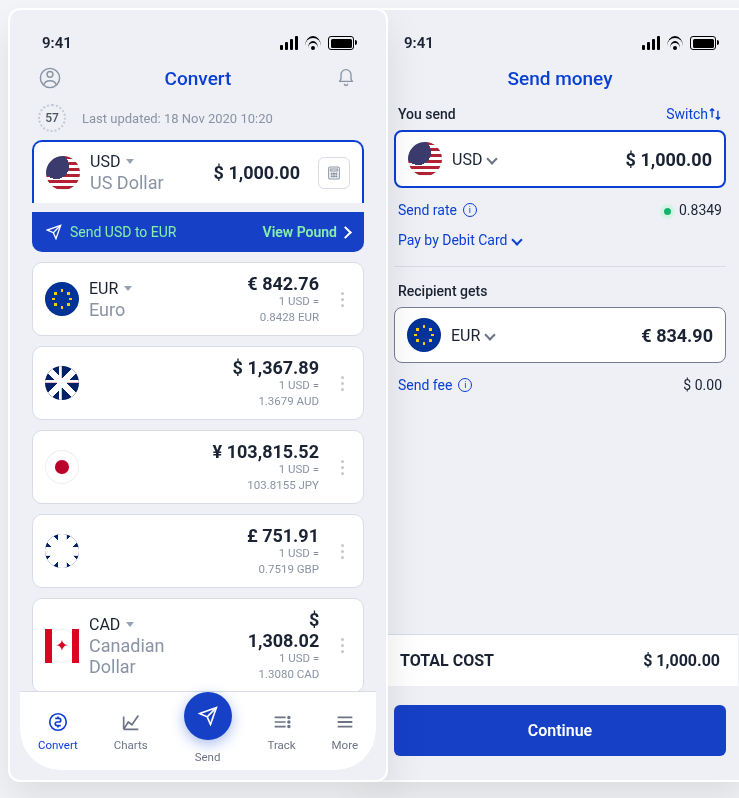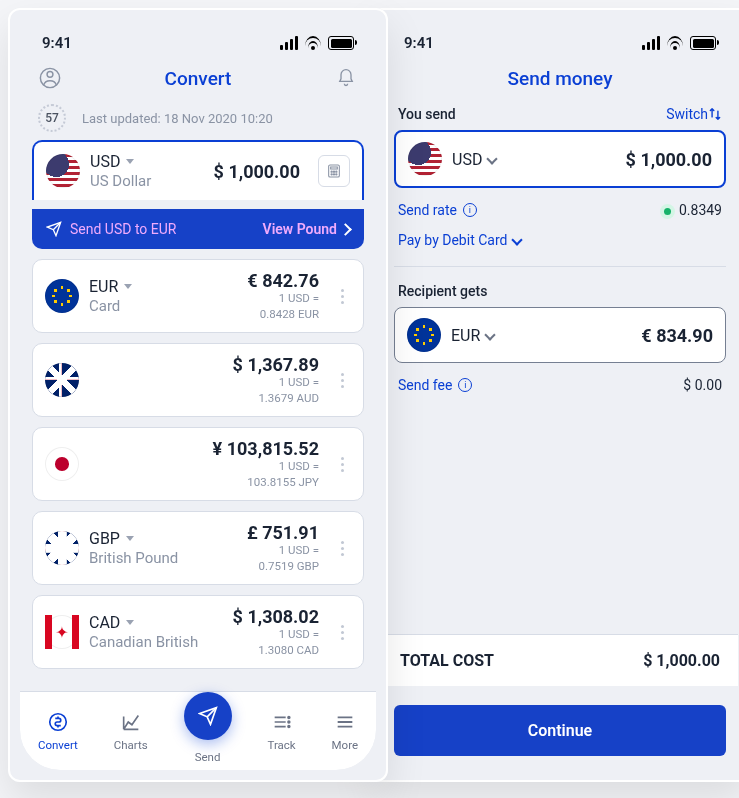--- a/index.html
+++ b/index.html
@@ -41,29 +41,29 @@
   .spin{width:28px;height:28px;border-radius:50%;display:flex;align-items:center;justify-content:center;position:relative}
   .spin:before{content:"";position:absolute;inset:0;border:2px dotted #c5cad6;border-radius:50%}
   .spin b{font-weight:500;color:#4a5260;font-size:12px}
 
   .card{background:var(--card);border-radius:10px;border:1px solid var(--line);margin-bottom:10px}
   .main-card{border:2px solid var(--blue);border-radius:10px 10px 0 0;border-bottom:none}
   .row{display:flex;align-items:center;padding:10px 12px;gap:10px}
   .flag{width:34px;height:34px;border-radius:50%;flex:0 0 34px;box-shadow:inset 0 0 0 1px #0001}
   .ccy{display:flex;flex-direction:column}
   .ccy .code{font-weight:400;font-size:16px;display:inline-flex;align-items:center;gap:6px}
-  .ccy .name{color:var(--sub);font-size:15px;margin-top:1px}
+  .ccy .name{color:var(--sub);font-size:18px;margin-top:1px}
   .spacer{flex:1}
   .amount{font-weight:700;font-size:18px;text-align:right}
   .rate{color:var(--sub);font-size:11.5px;text-align:right;line-height:1.35}
   .dots{width:18px;display:flex;flex-direction:column;align-items:center;gap:3px;color:#c2c8d4;margin-left:4px}
   .dots i{width:3px;height:3px;border-radius:50%;background:currentColor}
   .calc{width:30px;height:30px;border:1px solid var(--line);border-radius:6px;display:flex;align-items:center;justify-content:center;color:var(--sub);margin-left:8px}
 
-  .quote-bar{background:var(--blue-deep);color:#f0abfc;display:flex;align-items:center;justify-content:space-between;padding:12px 14px;border-radius:0 0 10px 10px;margin:-1px 0 10px}
+  .quote-bar{background:var(--blue-deep);color:#86efac;display:flex;align-items:center;justify-content:space-between;padding:12px 14px;border-radius:0 0 10px 10px;margin:-1px 0 10px}
   .quote-bar .l{display:flex;align-items:center;gap:8px;font-size:14px}
   .quote-bar .r{display:flex;align-items:center;gap:4px;font-weight:600;font-size:14px}
 
   .caret{width:0;height:0;border-left:4px solid transparent;border-right:4px solid transparent;border-top:5px solid #9aa2b2}
 
   
   .f-us{background:
     radial-gradient(circle at 30% 30%, #3c3b6e 38%, transparent 38%),
     repeating-linear-gradient(#b22234 0 3px,#fff 3px 6px);}
   .f-eu{background:#003399;position:relative}
@@ -327,21 +327,21 @@
             <span class="chev" style="color:#fff"></span>
           </span>
         </div>
 
         <div id="rows">
             <div class="card">
               <div class="row">
                 <span class="flag f-eu"></span>
                 <div class="ccy">
                   <span class="code">EUR <span class="caret"></span></span>
-                  <span class="name">Card</span>
+                  <span class="name">Euro</span>
                 </div>
                 <span class="spacer"></span>
                 <div style="text-align:right">
                   <div class="amount">€ 842.76</div>
                   <div class="rate">1 USD =<br>0.8428 EUR</div>
                 </div>
                 <span class="dots">
                   <i></i>
                   <i></i>
                   <i></i>
@@ -374,42 +374,38 @@
                 <span class="dots">
                   <i></i>
                   <i></i>
                   <i></i>
                 </span>
               </div>
             </div>
             <div class="card">
               <div class="row">
                 <span class="flag f-gb"></span>
-                <div class="ccy">
-                  <span class="code">GBP <span class="caret"></span></span>
-                  <span class="name">British Pound</span>
-                </div>
                 <span class="spacer"></span>
                 <div style="text-align:right">
                   <div class="amount">£ 751.91</div>
                   <div class="rate">1 USD =<br>0.7519 GBP</div>
                 </div>
                 <span class="dots">
                   <i></i>
                   <i></i>
                   <i></i>
                 </span>
               </div>
             </div>
             <div class="card">
               <div class="row">
                 <span class="flag f-ca"></span>
                 <div class="ccy">
                   <span class="code">CAD <span class="caret"></span></span>
-                  <span class="name">Canadian British</span>
+                  <span class="name">Canadian Dollar</span>
                 </div>
                 <span class="spacer"></span>
                 <div style="text-align:right">
                   <div class="amount">$ 1,308.02</div>
                   <div class="rate">1 USD =<br>1.3080 CAD</div>
                 </div>
                 <span class="dots">
                   <i></i>
                   <i></i>
                   <i></i>

